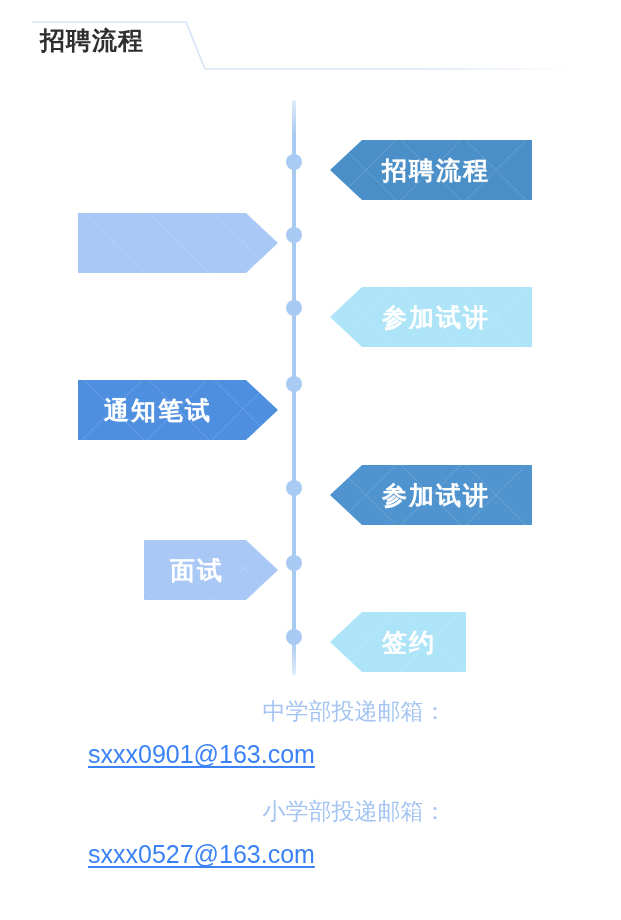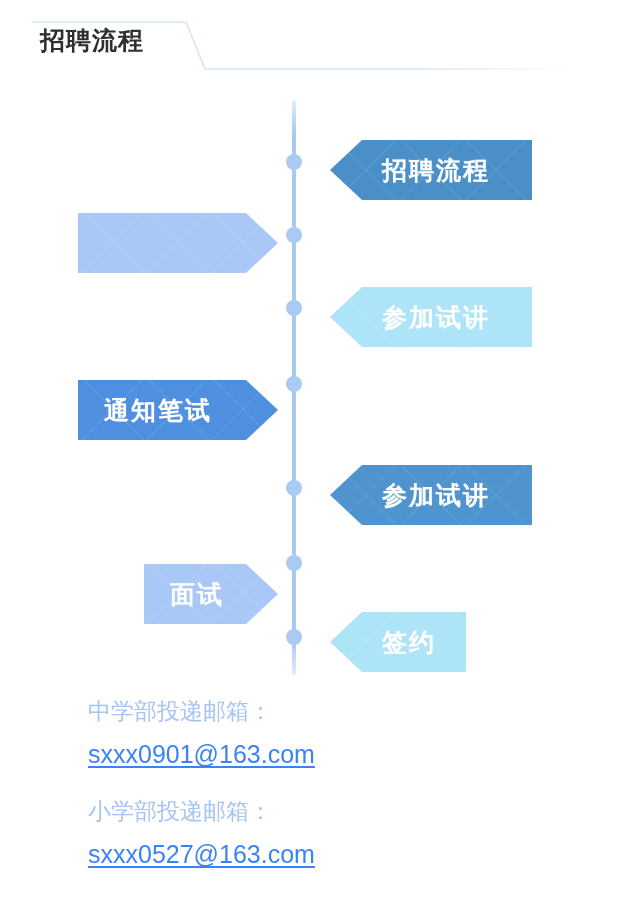--- a/index.html
+++ b/index.html
@@ -130,20 +130,21 @@
     top: 690px;
     width: 621px;
   }
   .contact-group { margin-bottom: 14px; }
   .contact-label {
     padding-left: 88px;
     font-size: 23px;
     color: #a5c4f2;
     line-height: 42px;
     white-space: nowrap;
+    text-align: center;
   }
   .contact-email {
     padding-left: 88px;
     font-size: 25px;
     color: #3b82f6;
     line-height: 44px;
     text-decoration: underline;
     text-underline-offset: 3px;
     white-space: nowrap;
     display: inline-block;
@@ -201,21 +202,21 @@
           <div class="stage-texture"></div>
         </div>
         <span class="stage-label">通知笔试</span>
       </div>
       <div class="stage point-left" style="top: 465px; left: 330px; width: 202px;">
         <div class="stage-shape" style="background: rgb(79, 147, 207);">
           <div class="stage-texture"></div>
         </div>
         <span class="stage-label">参加试讲</span>
       </div>
-      <div class="stage point-right" style="top: 540px; left: 144px; width: 134px; margin-top: 24px;">
+      <div class="stage point-right" style="top: 540px; left: 144px; width: 134px;">
         <div class="stage-shape" style="background: rgb(169, 200, 245);">
           <div class="stage-texture"></div>
         </div>
         <span class="stage-label">面试</span>
       </div>
       <div class="stage point-left" style="top: 612px; left: 330px; width: 136px;">
         <div class="stage-shape" style="background: rgb(174, 228, 247);">
           <div class="stage-texture"></div>
         </div>
         <span class="stage-label">签约</span>

